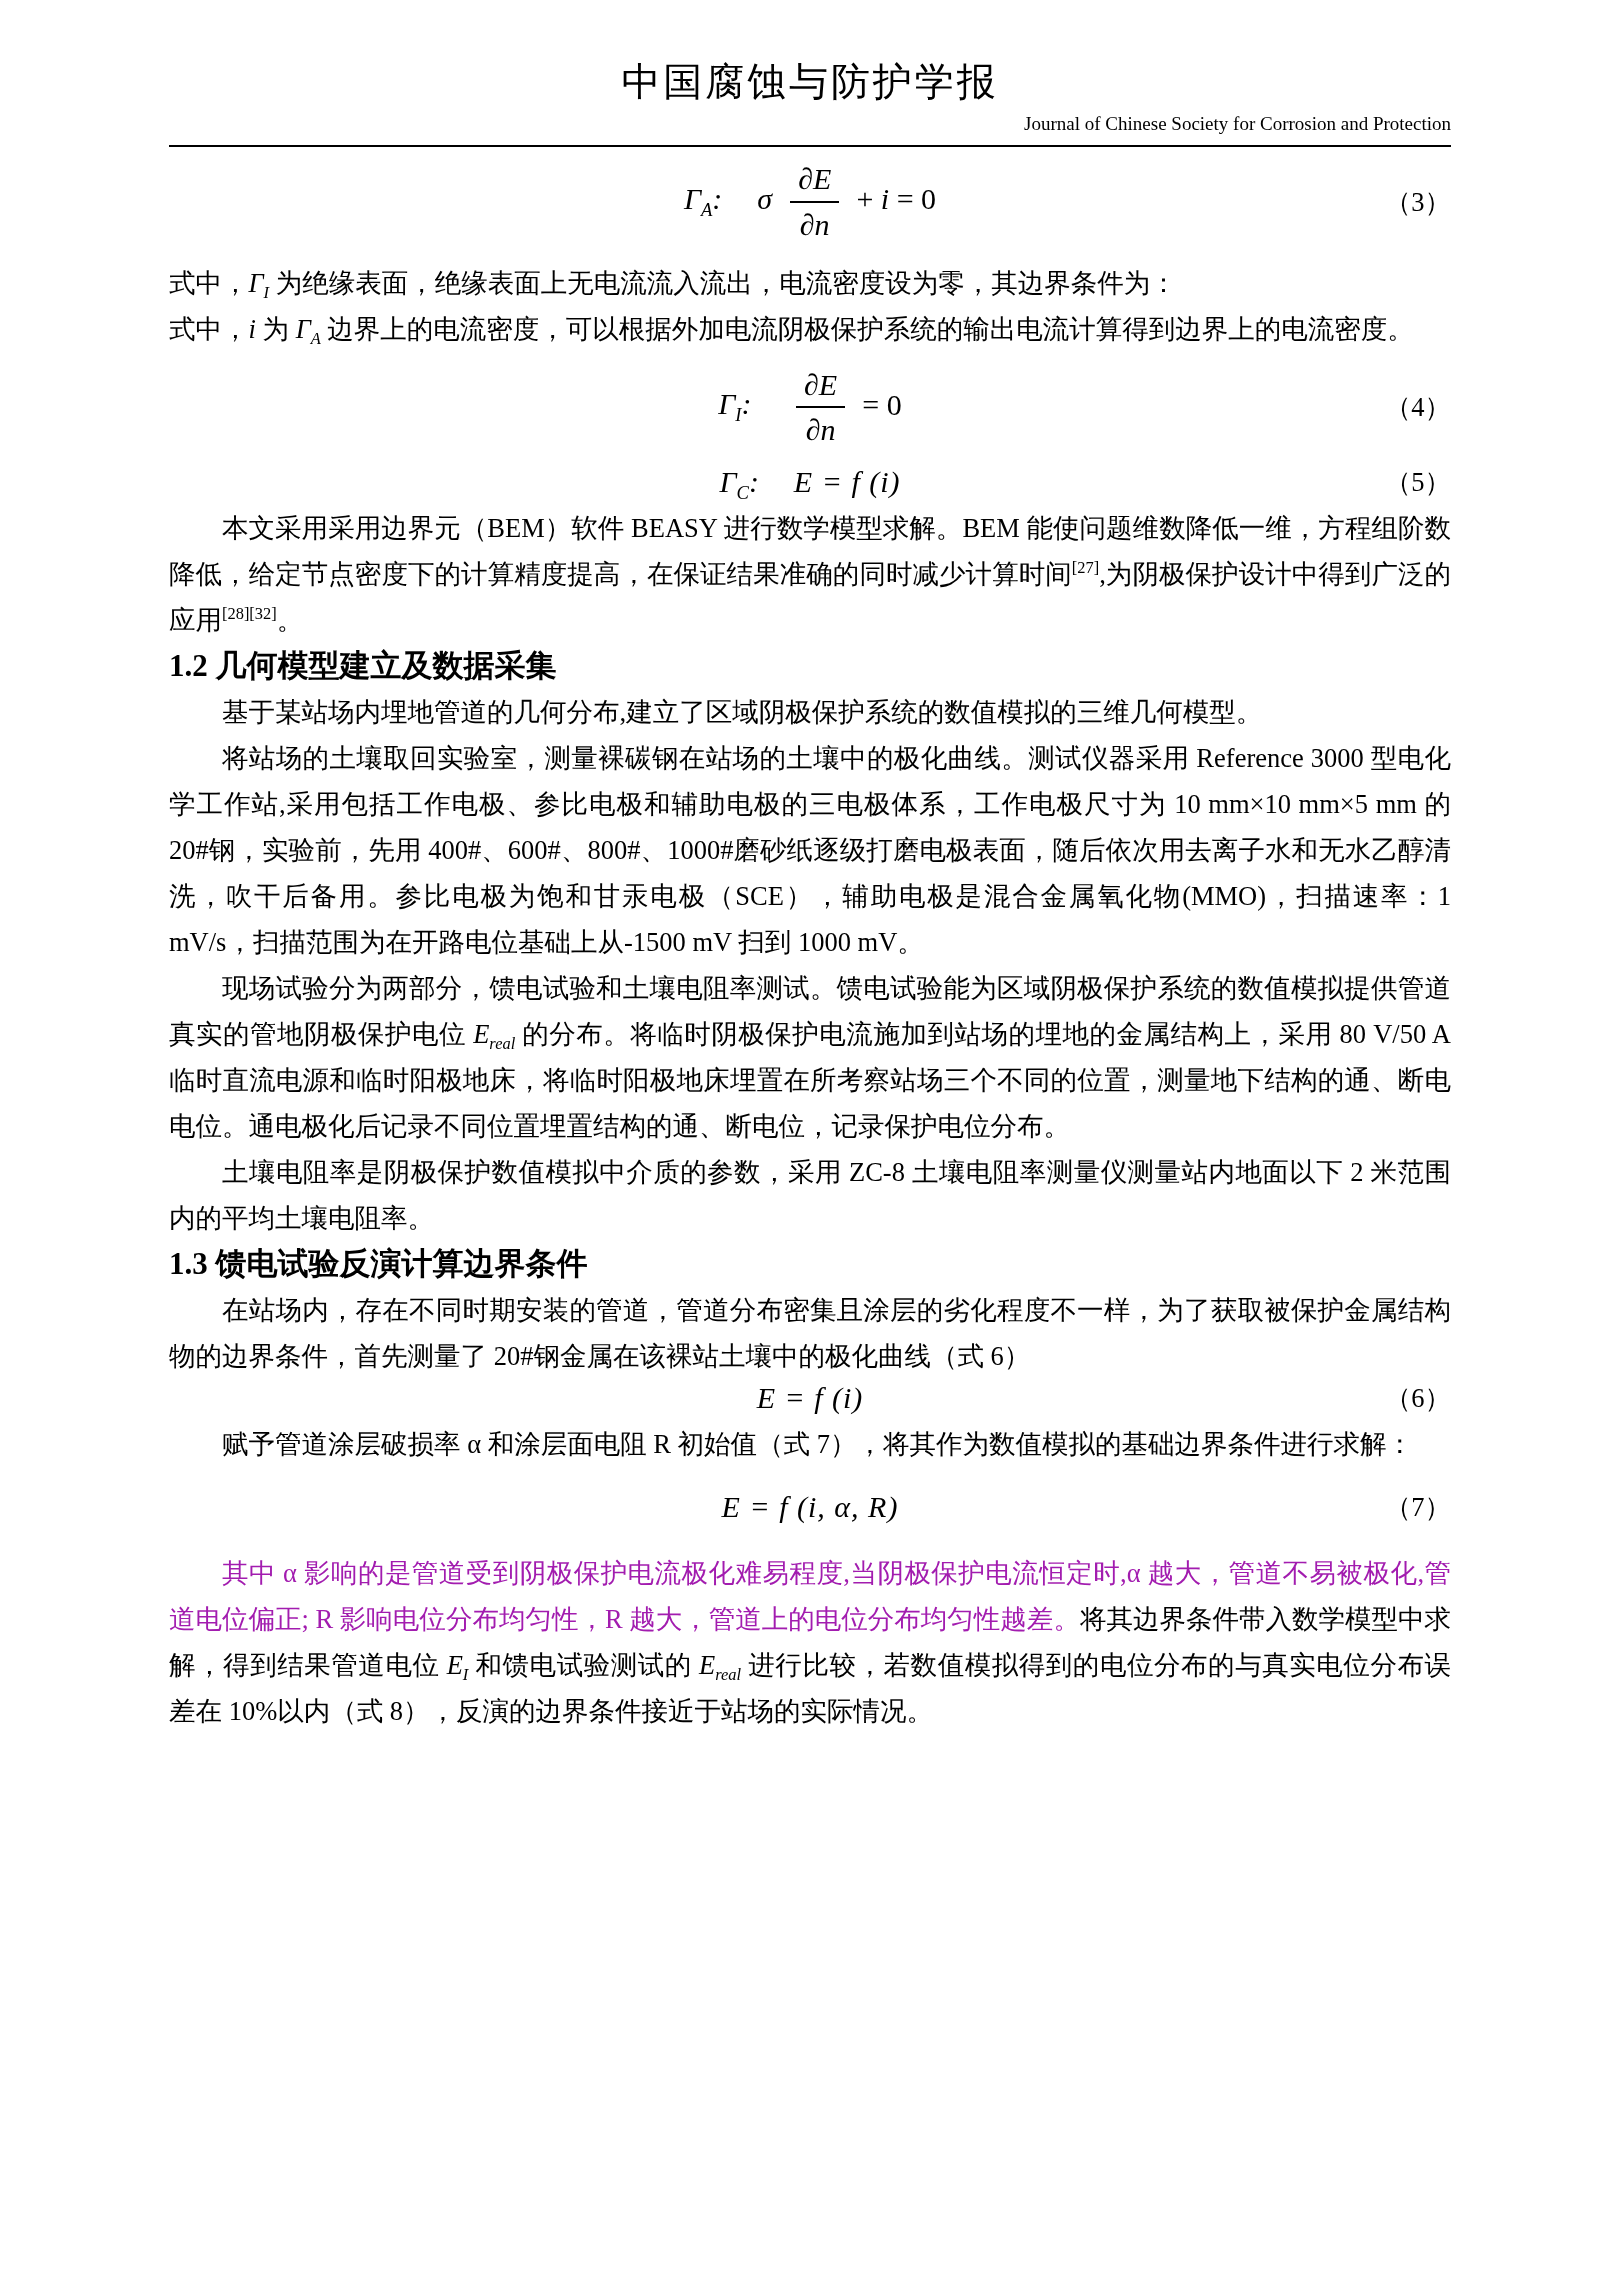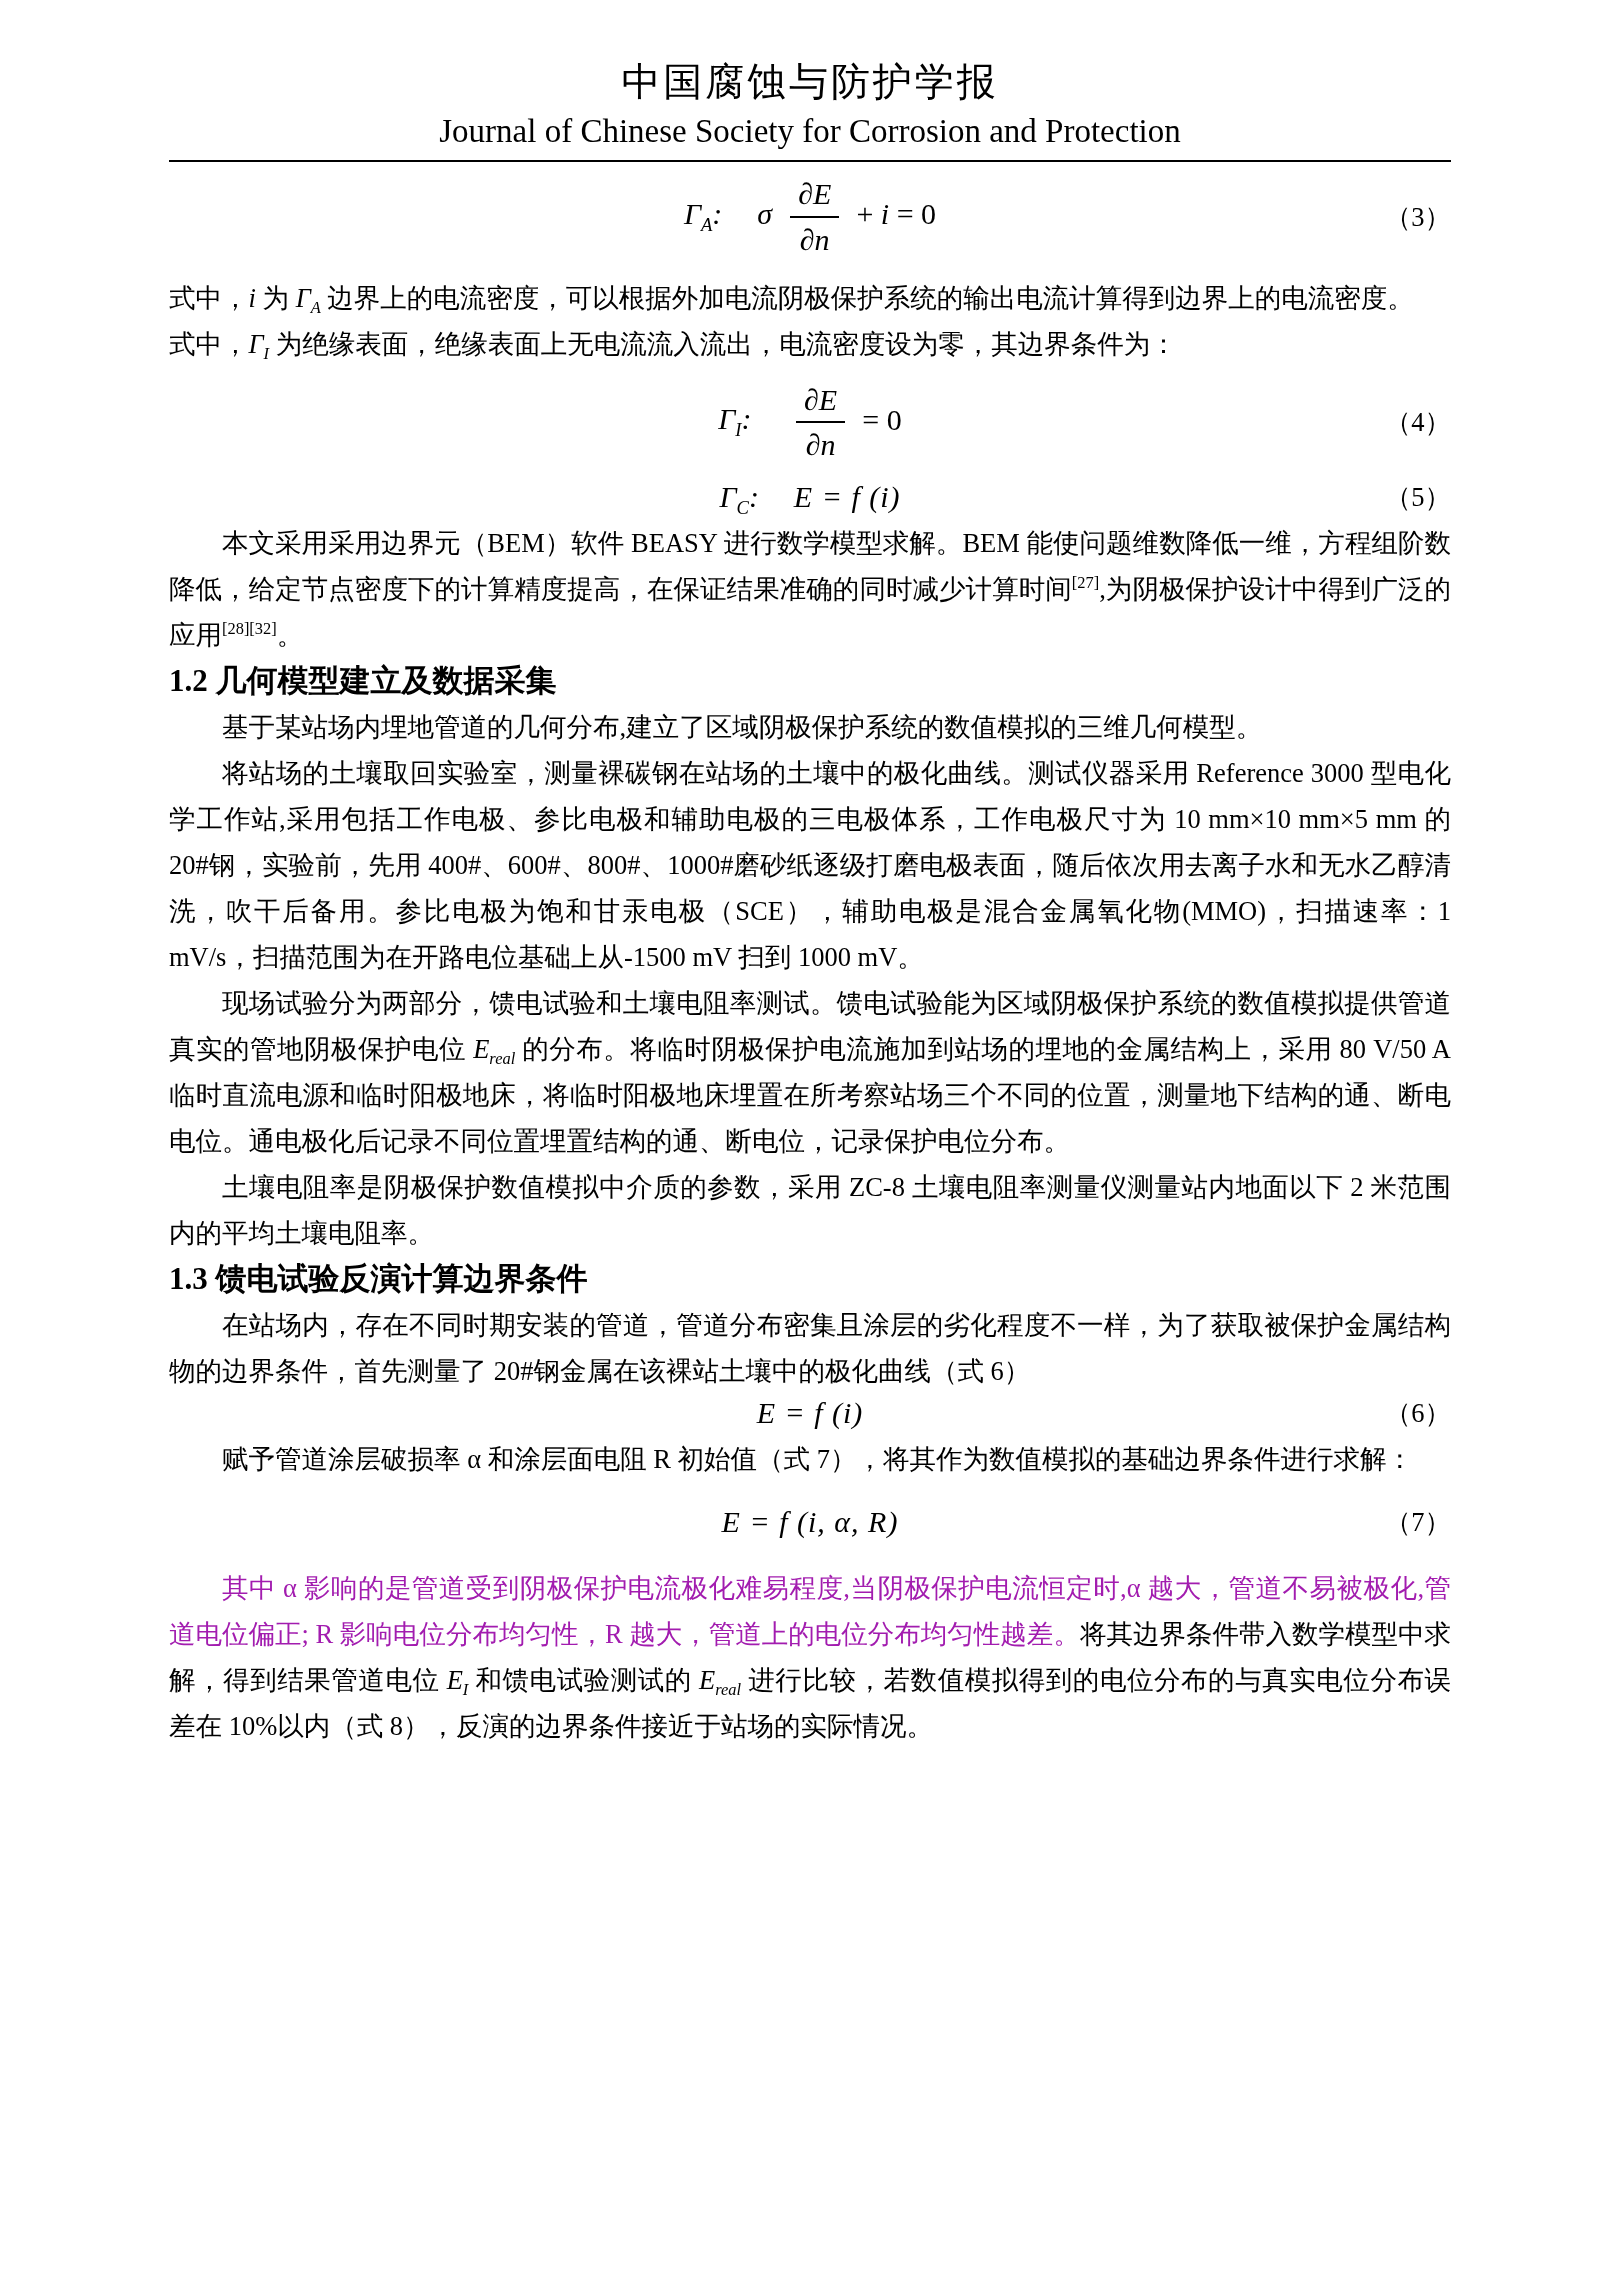--- a/index.html
+++ b/index.html
@@ -12,21 +12,21 @@
     background: #ffffff;
     color: #000000;
     font-family: "Liberation Serif", "DejaVu Serif", serif;
     font-size: 26.5px;
     padding: 55px 169px 0 169px;
     overflow: hidden;
     border-radius: 9px;
   }
   .header { text-align: center; }
   .title-cn { font-size: 39px; font-weight: 400; letter-spacing: 2.9px; }
-  .title-en { font-size: 33px; margin-top: 3.9px; }
+  .title-en { font-size: 19px; margin-top: 3.9px; text-align: right; }
   .rule { border: none; border-top: 2.5px solid #000; margin-top: 9.8px; }
 
   .para { text-align: justify; line-height: 46px; }
   .para.indent { text-indent: 2em; }
   .heading { font-weight: 700; line-height: 46px; }
 
   sup { font-size: 0.62em; vertical-align: super; line-height: 0; }
   sub { font-size: 0.62em; vertical-align: sub; line-height: 0; }
   i, .it { font-style: italic; }
 
@@ -63,23 +63,23 @@
     <span class="gamma-label"><span>Γ</span><sub>A</sub><span>:</span></span>
     <span class="math-body">σ</span>
     <span class="frac">
       <span class="num">∂E</span>
       <span class="den">∂n</span>
     </span>
     <span class="math-tail"><span>+ </span><i>i</i><span> = 0</span></span>
     <span class="eq-num">（3）</span>
   </div>
 
+  <p class="para"><span>式中，</span><i>Γ</i><sub class="it">I</sub><span> 为绝缘表面，绝缘表面上无电流流入流出，电流密度设为零，其边界条件为：</span></p>
+
   <p class="para"><span>式中，</span><i>i</i><span> 为 </span><i>Γ</i><sub class="it">A</sub><span> 边界上的电流密度，可以根据外加电流阴极保护系统的输出电流计算得到边界上的电流密度。</span></p>
-
-  <p class="para"><span>式中，</span><i>Γ</i><sub class="it">I</sub><span> 为绝缘表面，绝缘表面上无电流流入流出，电流密度设为零，其边界条件为：</span></p>
 
   <div class="equation eq-pad">
     <span class="gamma-label"><span>Γ</span><sub>I</sub><span>:</span></span>
     <span class="frac">
       <span class="num">∂E</span>
       <span class="den">∂n</span>
     </span>
     <span class="math-tail"><span>= 0</span></span>
     <span class="eq-num">（4）</span>
   </div>

